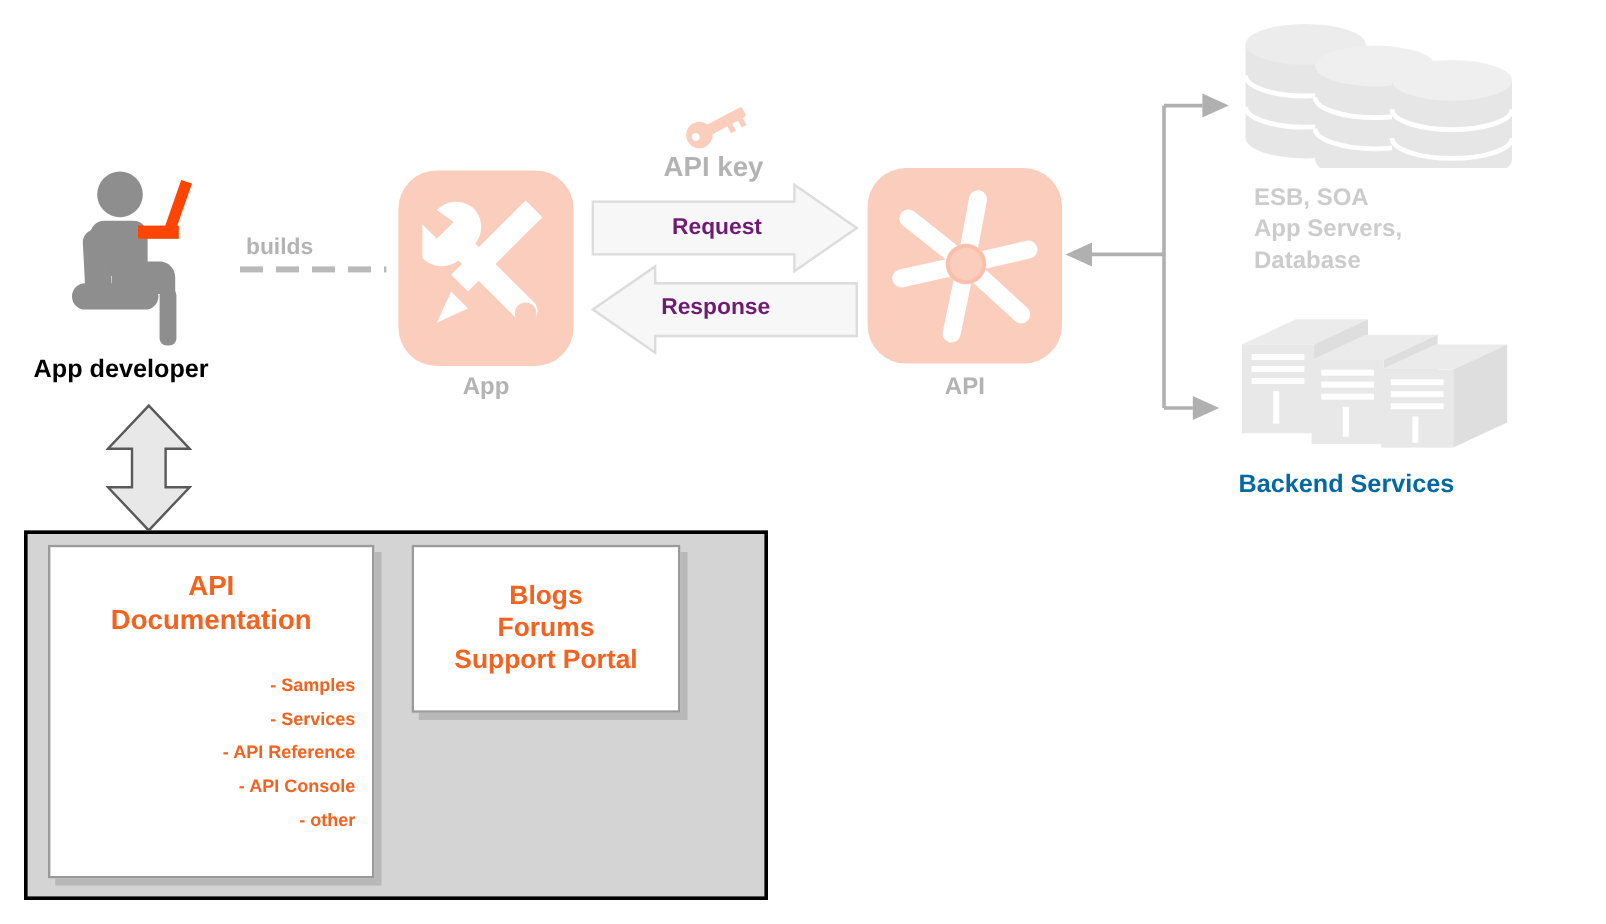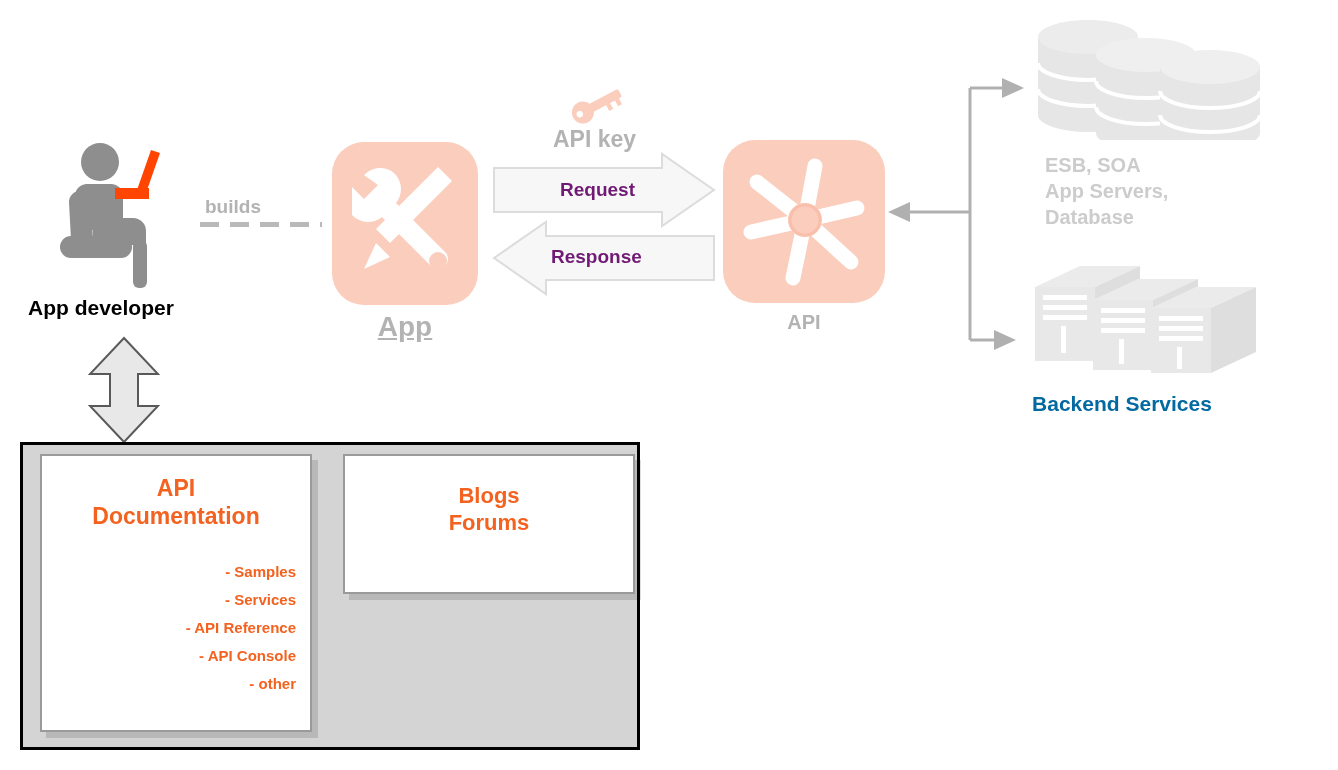--- a/index.html
+++ b/index.html
@@ -38,24 +38,23 @@
     left: 553px; top: 126px;
     font-size: 23px;
     font-weight: bold;
     color: #b3b3b3;
     white-space: nowrap;
   }
   .label-app {
     left: 332px; top: 311px;
     width: 146px;
     text-align: center;
-    font-size: 28px;
+    font-size: 20px;
     font-weight: bold;
     color: #b3b3b3;
-    text-decoration: underline;
   }
   .label-api {
     left: 723px; top: 311px;
     width: 162px;
     text-align: center;
     font-size: 20px;
     font-weight: bold;
     color: #b3b3b3;
   }
   .label-esb {
@@ -115,21 +114,21 @@
     box-sizing: border-box;
     box-shadow: 6px 6px 0 0 rgba(0,0,0,0.13);
   }
   #card-apidoc {
     left: 40px; top: 454px;
     width: 272px; height: 278px;
     padding: 18px 14px 0 14px;
   }
   #card-blogs {
     left: 343px; top: 454px;
-    width: 292px; height: 140px;
+    width: 224px; height: 140px;
     padding: 26px 10px 0 10px;
     text-align: center;
   }
   .card-title {
     color: #f4621f;
     font-size: 23px;
     font-weight: bold;
     text-align: center;
     line-height: 28px;
   }
@@ -338,16 +337,17 @@
       <div>- API Reference</div>
       <div>- API Console</div>
       <div>- other</div>
     </div>
   </div>
 
   <div class="abs doc-card" id="card-blogs">
     <div class="card-lines">
       <div>Blogs</div>
       <div>Forums</div>
+      <div>Support Portal</div>
     </div>
   </div>
 
 </div>
 
 </body></html>

